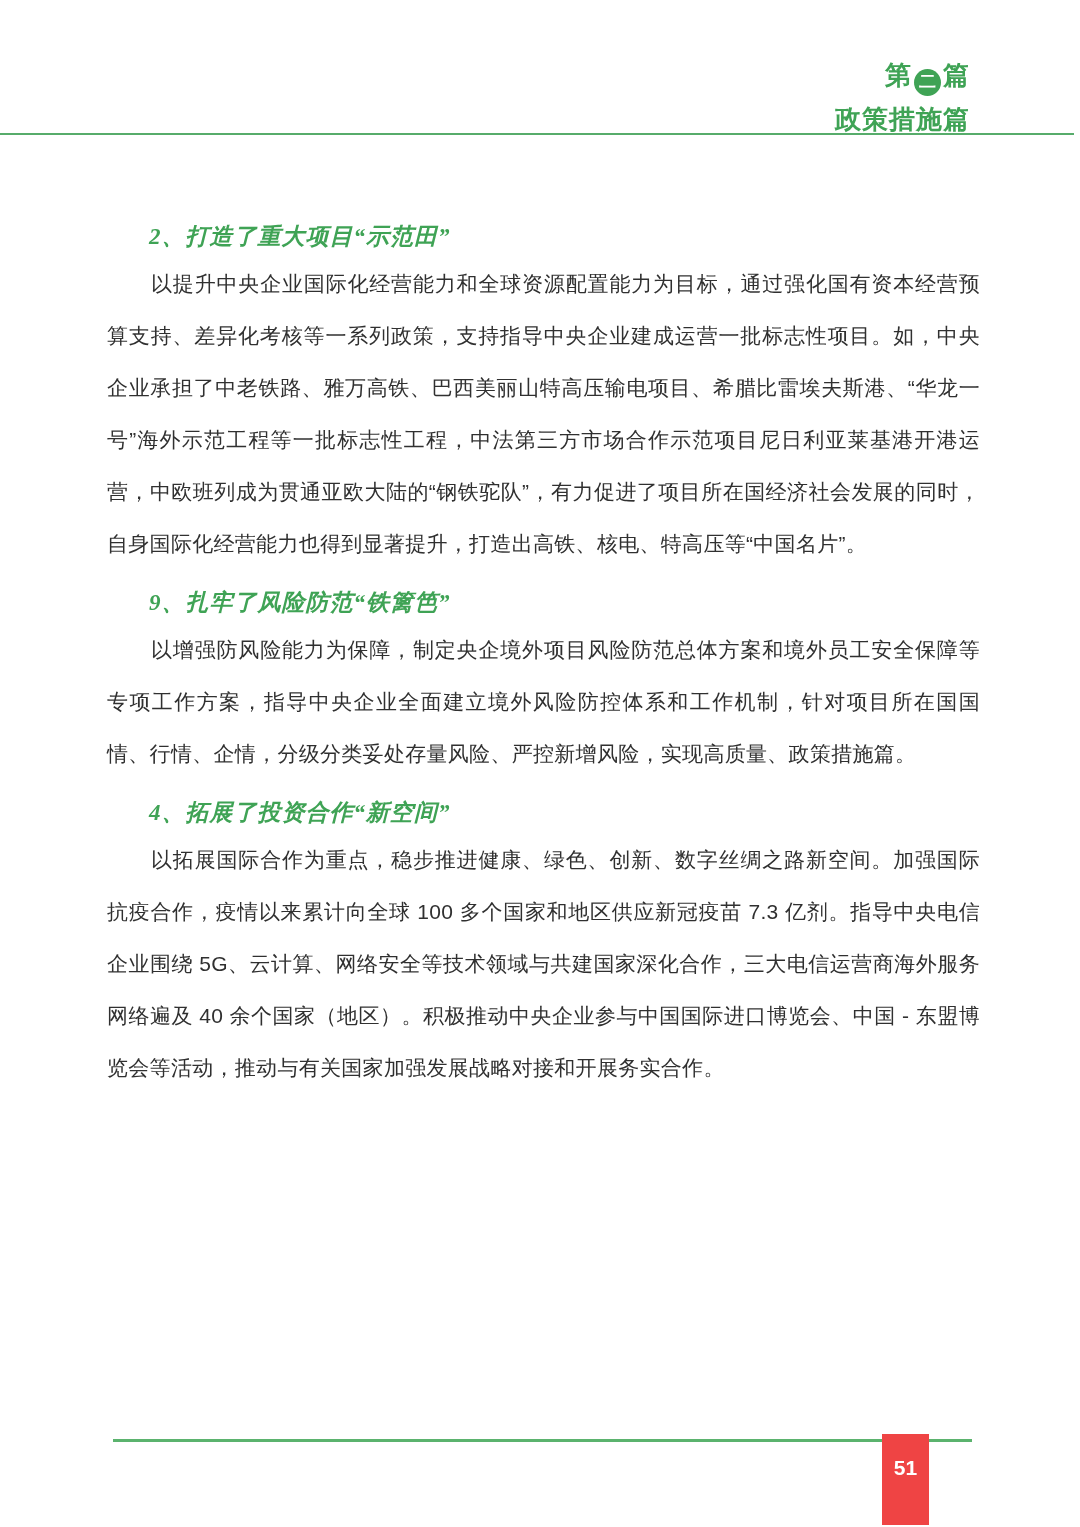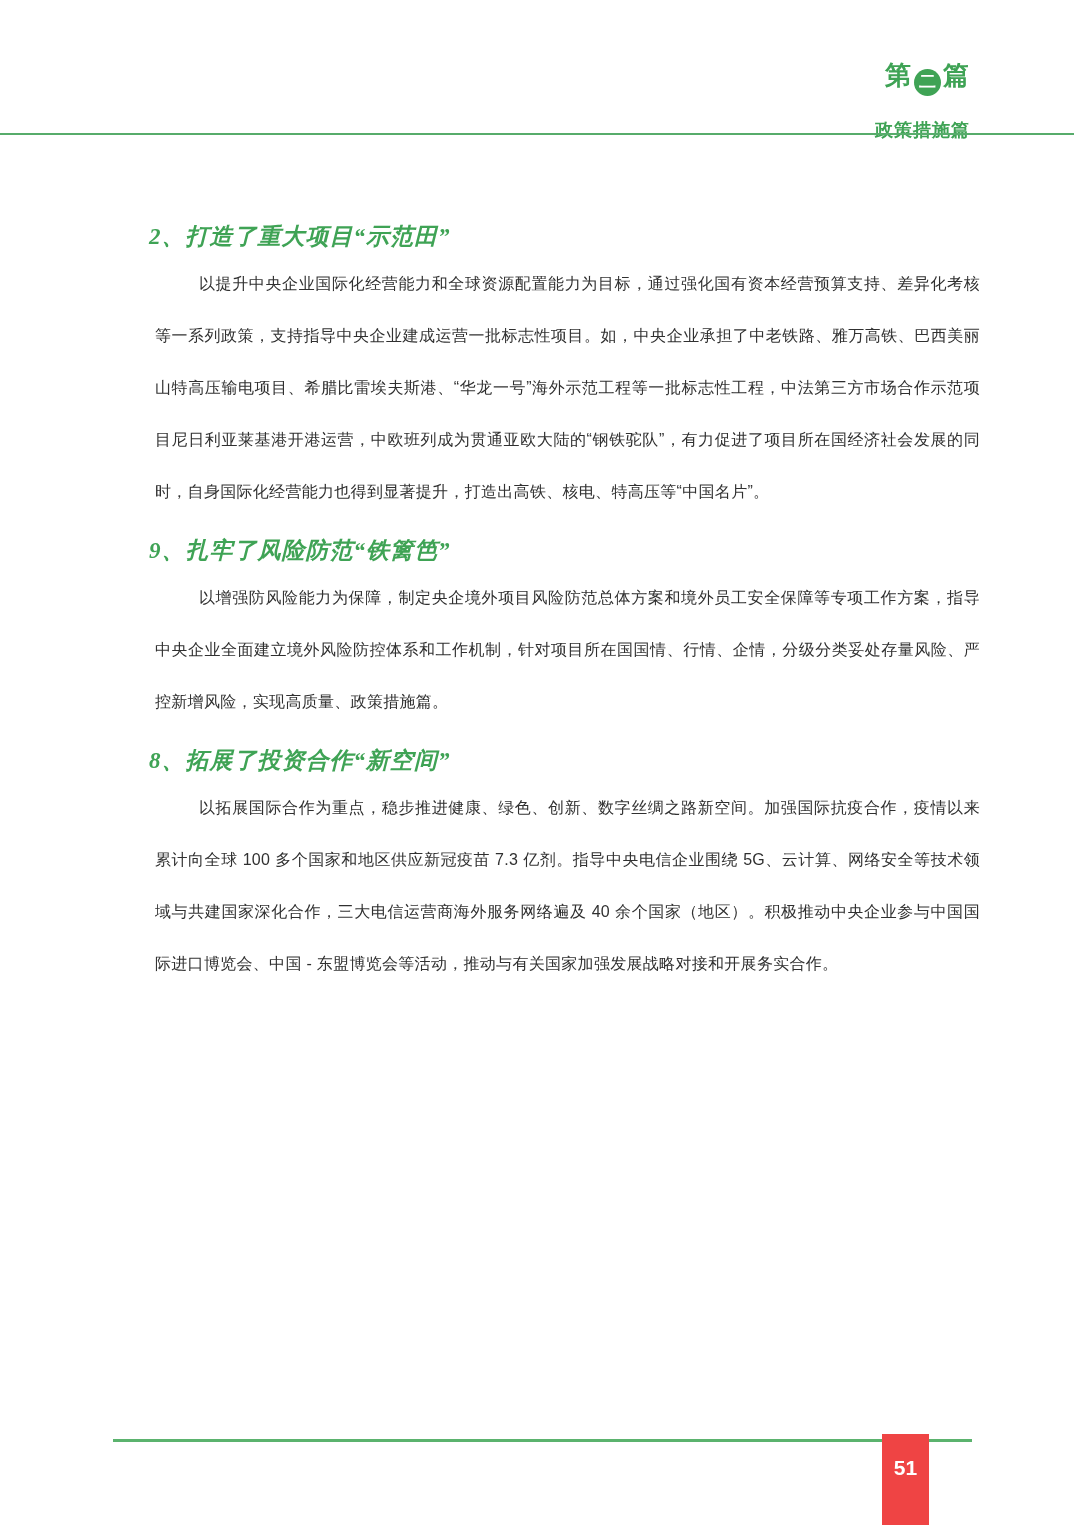--- a/index.html
+++ b/index.html
@@ -38,23 +38,23 @@
     background: #3FA355;
     color: #ffffff;
     font-size: 17px;
     line-height: 27px;
     text-align: center;
     vertical-align: -3px;
     margin: 0 2px;
     letter-spacing: 0;
   }
   .header-line2 {
-    font-size: 18px;
+    font-size: 26px;
     line-height: 30px;
-    margin-top: 20px;
+    margin-top: 10px;
     letter-spacing: 1px;
     white-space: nowrap;
     text-align: right;
   }
   .header-rule {
     position: absolute;
     top: 133px;
     left: 0;
     width: 1074px;
     height: 2px;
@@ -73,27 +73,26 @@
     font-family: "Liberation Serif", "DejaVu Serif", serif;
     font-style: italic;
     font-weight: bold;
     font-size: 23px;
     line-height: 42px;
     margin-top: 12px;
     padding-left: 42px;
     letter-spacing: 1px;
   }
   .body-para {
-    font-size: 16px;
+    font-size: 21px;
     line-height: 52px;
     color: #303030;
     text-align: justify;
     text-indent: 44px;
     letter-spacing: 0.3px;
-    margin-left: 48px;
   }
 
   
   .footer-rule {
     position: absolute;
     left: 113px;
     top: 1439px;
     width: 859px;
     height: 3px;
     background: #5BB36E;
@@ -129,21 +128,21 @@
   <div class="header-rule"></div>
 
   <div class="content">
 
     <div class="sec-heading">2、打造了重大项目“示范田”</div>
     <p class="body-para">以提升中央企业国际化经营能力和全球资源配置能力为目标，通过强化国有资本经营预算支持、差异化考核等一系列政策，支持指导中央企业建成运营一批标志性项目。如，中央企业承担了中老铁路、雅万高铁、巴西美丽山特高压输电项目、希腊比雷埃夫斯港、“华龙一号”海外示范工程等一批标志性工程，中法第三方市场合作示范项目尼日利亚莱基港开港运营，中欧班列成为贯通亚欧大陆的“钢铁驼队”，有力促进了项目所在国经济社会发展的同时，自身国际化经营能力也得到显著提升，打造出高铁、核电、特高压等“中国名片”。</p>
 
     <div class="sec-heading">9、扎牢了风险防范“铁篱笆”</div>
     <p class="body-para">以增强防风险能力为保障，制定央企境外项目风险防范总体方案和境外员工安全保障等专项工作方案，指导中央企业全面建立境外风险防控体系和工作机制，针对项目所在国国情、行情、企情，分级分类妥处存量风险、严控新增风险，实现高质量、政策措施篇。</p>
 
-    <div class="sec-heading">8、拓展了投资合作“新空间”</div>
+    <div class="sec-heading">4、拓展了投资合作“新空间”</div>
     <p class="body-para">以拓展国际合作为重点，稳步推进健康、绿色、创新、数字丝绸之路新空间。加强国际抗疫合作，疫情以来累计向全球 100 多个国家和地区供应新冠疫苗 7.3 亿剂。指导中央电信企业围绕 5G、云计算、网络安全等技术领域与共建国家深化合作，三大电信运营商海外服务网络遍及 40 余个国家（地区）。积极推动中央企业参与中国国际进口博览会、中国 - 东盟博览会等活动，推动与有关国家加强发展战略对接和开展务实合作。</p>
 
   </div>
 
   <div class="footer-rule"></div>
   <div class="page-number-tab">
     <span>51</span>
   </div>
 
 </div>

